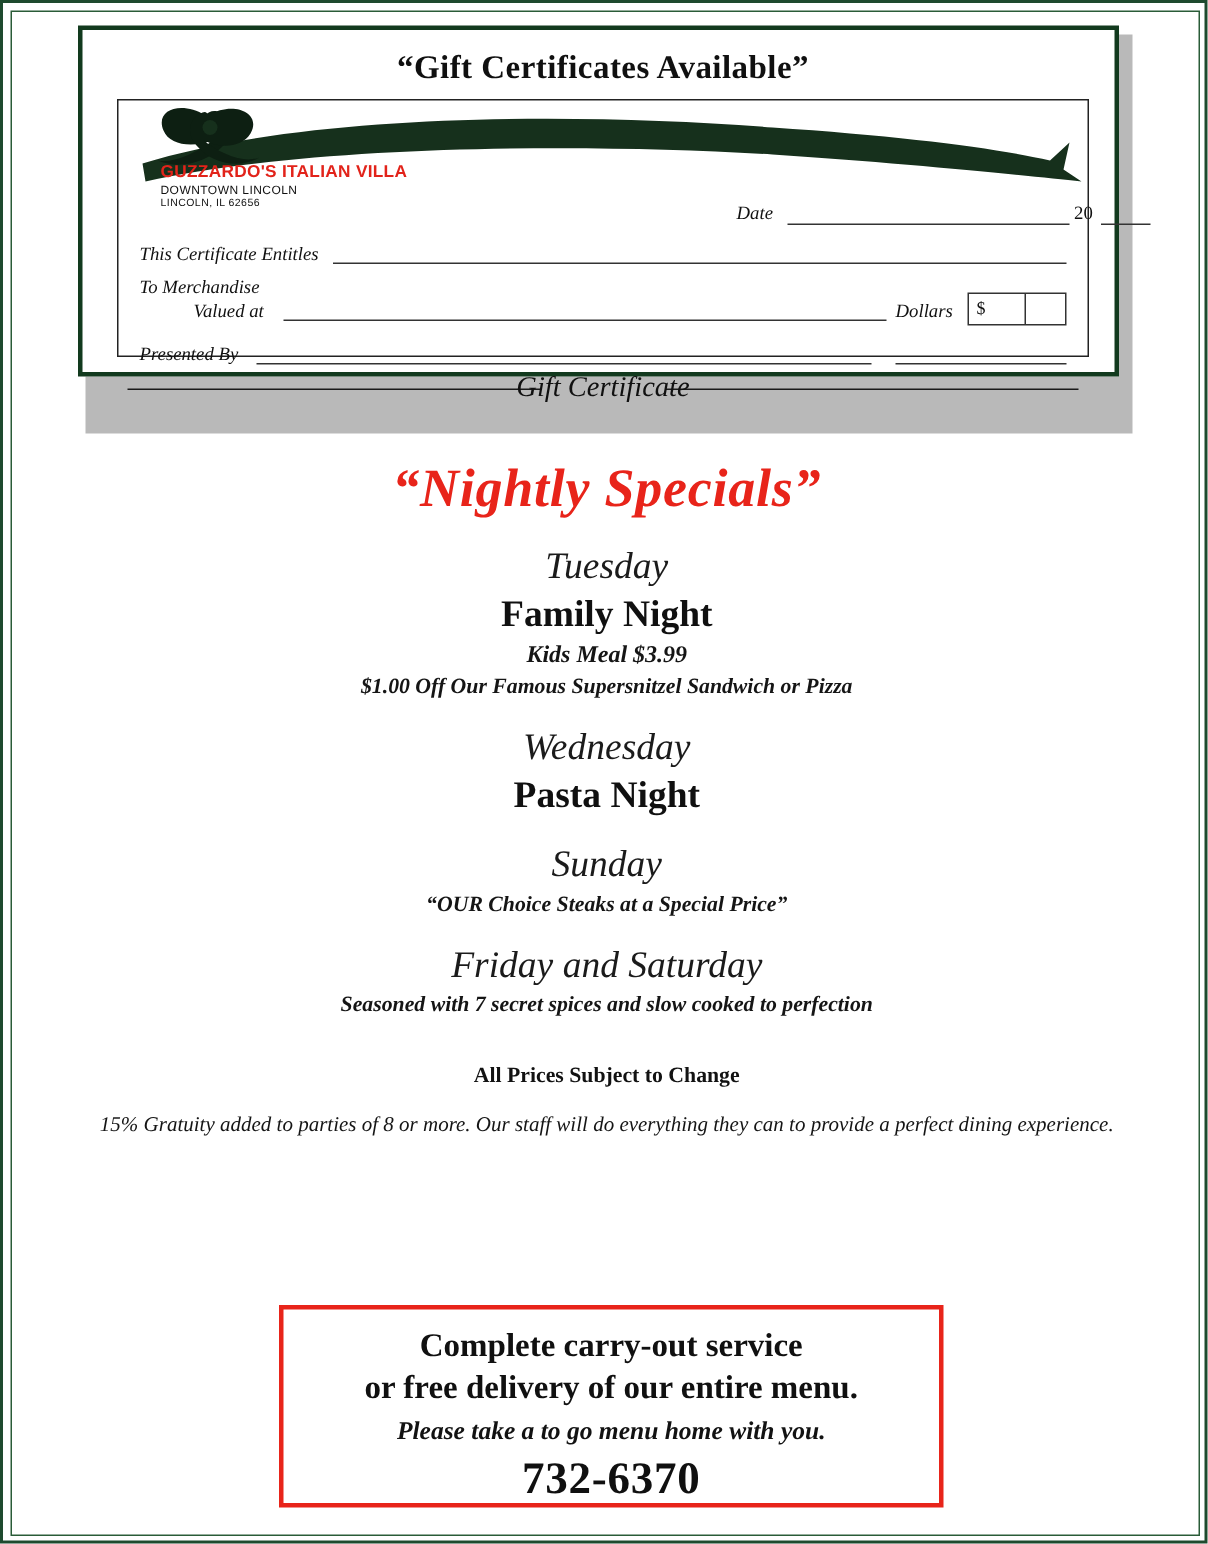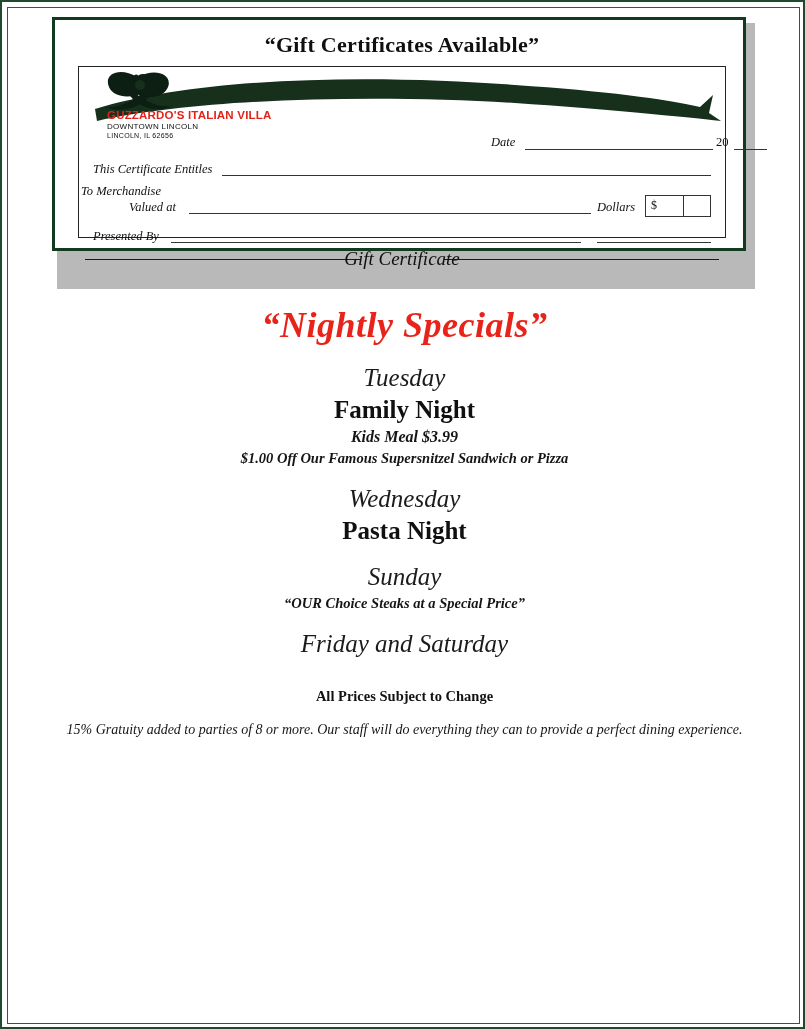--- a/index.html
+++ b/index.html
@@ -312,21 +312,21 @@
           </div>
 
           <span class="fld" style="left:412px; top:68px;">Date</span>
           <span class="rule" style="left:446px; top:82px; width:188px;"></span>
           <span class="fld" style="left:637px; top:68px; font-style:normal;">20</span>
           <span class="rule" style="left:655px; top:82px; width:33px;"></span>
 
           <span class="fld" style="left:14px; top:95px;">This Certificate Entitles</span>
           <span class="rule" style="left:143px; top:108px; width:489px;"></span>
 
-          <span class="fld" style="left:2px; top:117px;">To Merchandise</span>
+          <span class="fld" style="left:14px; top:117px;">To Merchandise</span>
           <span class="fld" style="left:50px; top:133px;">Valued at</span>
           <span class="rule" style="left:110px; top:146px; width:402px;"></span>
           <span class="fld" style="left:518px; top:133px;">Dollars</span>
           <div class="amount-box" style="left:566px; top:128px; width:66px; height:22px;">
             <span class="dollar">$</span>
             <span class="divider"></span>
           </div>
 
           <span class="fld" style="left:14px; top:162px;">Presented By</span>
           <span class="rule" style="left:92px; top:175px; width:410px;"></span>
@@ -356,21 +356,28 @@
         <div class="headline">Pasta Night</div>
       </div>
 
       <div>
         <div class="day">Sunday</div>
         <div class="sub small">“OUR Choice Steaks at a Special Price”</div>
       </div>
 
       <div>
         <div class="day">Friday and Saturday</div>
+        <div class="sub small">Seasoned with 7 secret spices and slow cooked to perfection</div>
       </div>
 
       <div class="notice">All Prices Subject to Change</div>
       <div class="gratuity">15% Gratuity added to parties of 8 or more. Our staff will do everything they can to provide a perfect dining experience.</div>
     </div>
 
+    <div class="carry">
+      <div class="carry-l1">Complete carry-out service</div>
+      <div class="carry-l2">or free delivery of our entire menu.</div>
+      <div class="carry-l3">Please take a to go menu home with you.</div>
+      <div class="carry-phone">732-6370</div>
+    </div>
 
   </div>
 </div>
 
 </body></html>

